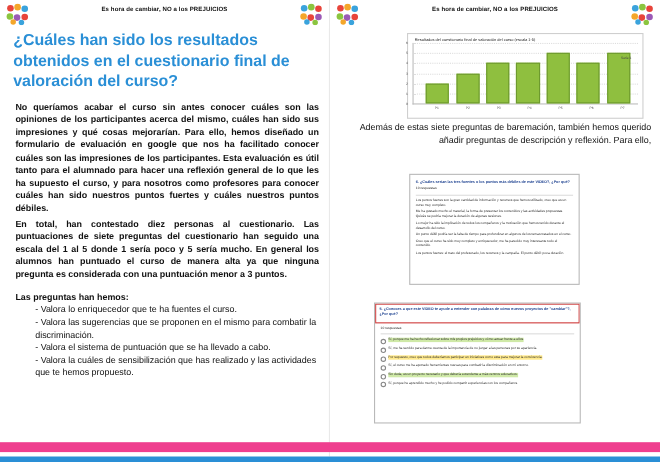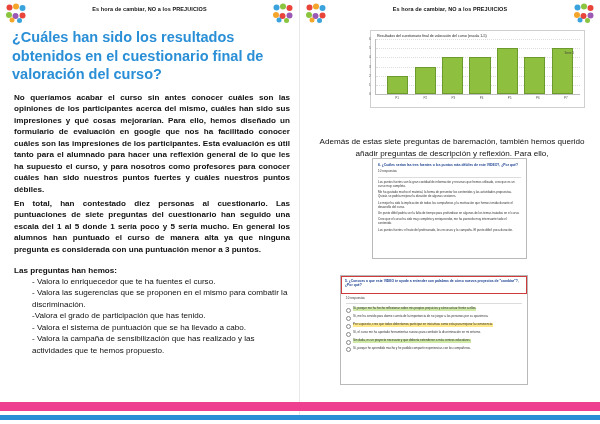--- a/index.html
+++ b/index.html
@@ -160,26 +160,26 @@
     position: absolute;
     right: 6px;
     top: 12px;
     font-size: 3px;
     color: #444;
   }
 
   .right-text {
     position: absolute;
     left: 312px;
-    top: 136px;
+    top: 110px;
     width: 280px;
     font-size: 8.1px;
     line-height: 1.45;
     color: #111111;
-    text-align: center;
+    text-align: right;
   }
 
   
   .shot {
     position: absolute;
     background: #ffffff;
     border: 1px solid #b9b9b9;
     box-sizing: border-box;
     overflow: hidden;
     padding: 4px 5px;
@@ -272,23 +272,22 @@
 
     <div class="title">¿Cuáles han sido los resultados obtenidos en el cuestionario final de valoración del curso?</div>
 
     <div class="body-text" id="para1">No queríamos acabar el curso sin antes conocer cuáles son las opiniones de los participantes acerca del mismo, cuáles han sido sus impresiones y qué cosas mejorarían. Para ello, hemos diseñado un formulario de evaluación en google que nos ha facilitado conocer cuáles son las impresiones de los participantes. Esta evaluación es útil tanto para el alumnado para hacer una reflexión general de lo que les ha supuesto el curso, y para nosotros como profesores para conocer cuáles han sido nuestros puntos fuertes y cuáles nuestros puntos débiles.</div>
     <div class="body-text" id="para2">En total, han contestado diez personas al cuestionario. Las puntuaciones de siete preguntas del cuestionario han seguido una escala del 1 al 5 donde 1 sería poco y 5 sería mucho. En general los alumnos han puntuado el curso de manera alta ya que ninguna pregunta es considerada con una puntuación menor a 3 puntos.</div>
     <div class="body-text" id="para3">Las preguntas han hemos:</div>
 
     <div class="list">
       <div>- Valora lo enriquecedor que te ha fuentes el curso.</div>
       <div>- Valora las sugerencias que se proponen en el mismo para combatir la discriminación.</div>
-      <div>-Valora el grado de participación que has tenido.</div>
       <div>- Valora el sistema de puntuación que se ha llevado a cabo.</div>
-      <div>- Valora la campaña de sensibilización que has realizado y las actividades que te hemos propuesto.</div>
+      <div>- Valora la cuáles de sensibilización que has realizado y las actividades que te hemos propuesto.</div>
     </div>
   </div>
 
   <div class="half half-right">
     <div class="header-band">
       <svg class="hands left" viewBox="0 0 44 40">
         <rect x="0" y="0" width="44" height="40" fill="#ffffff"></rect>
         <g>
           <circle cx="9" cy="9" r="6" fill="#e8443a"></circle>
           <circle cx="22" cy="7" r="6" fill="#f4a62a"></circle>

